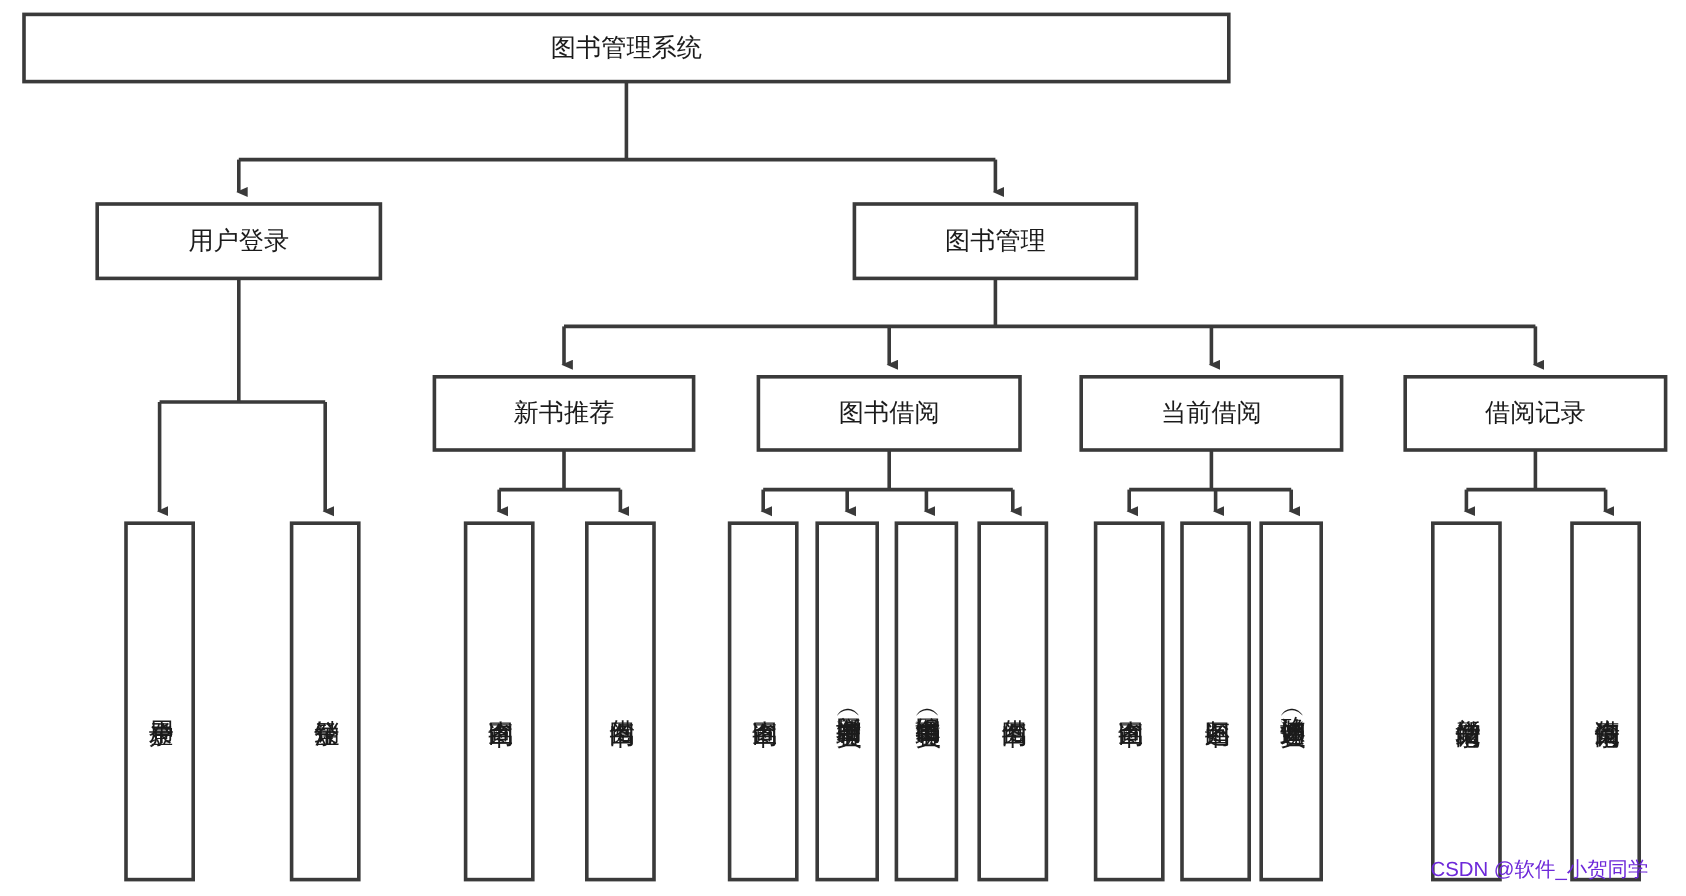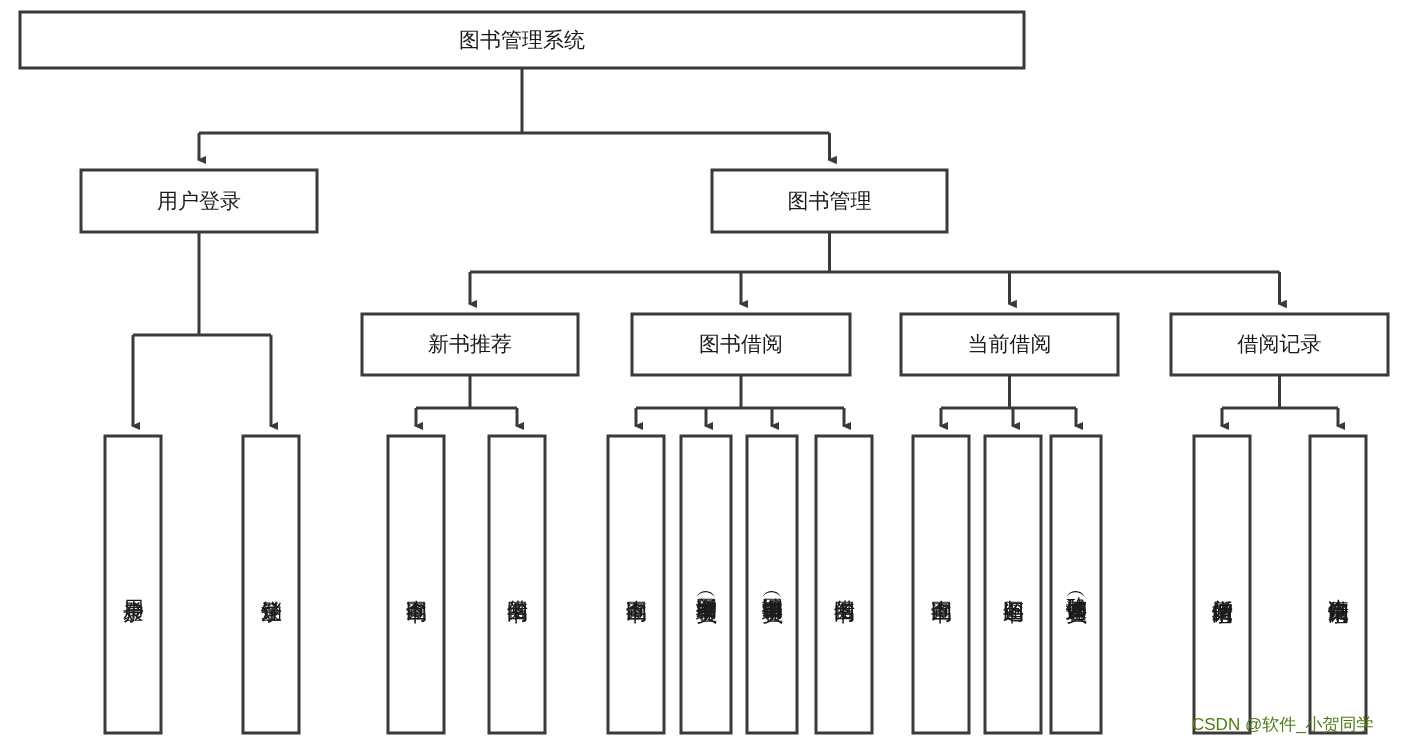--- a/index.html
+++ b/index.html
@@ -25,21 +25,21 @@
     font-family:"Liberation Sans","DejaVu Sans",sans-serif;
     font-size:21px;line-height:1.18;color:#1b1b1b;
     letter-spacing:1px;
     white-space:nowrap;
     pointer-events:none;
   }
   .watermark{
     position:absolute;
     font-family:"Liberation Sans","DejaVu Sans",sans-serif;
     font-size:17px;
-    color:#4d7c0f;
+    color:#6d28d9;
     white-space:nowrap;
     left:1192px;top:713px;
   }
 </style>
 </head>
 <body>
 
 <div id="diagram-root">
 
   <svg id="flow" viewBox="0 0 1405 747">

